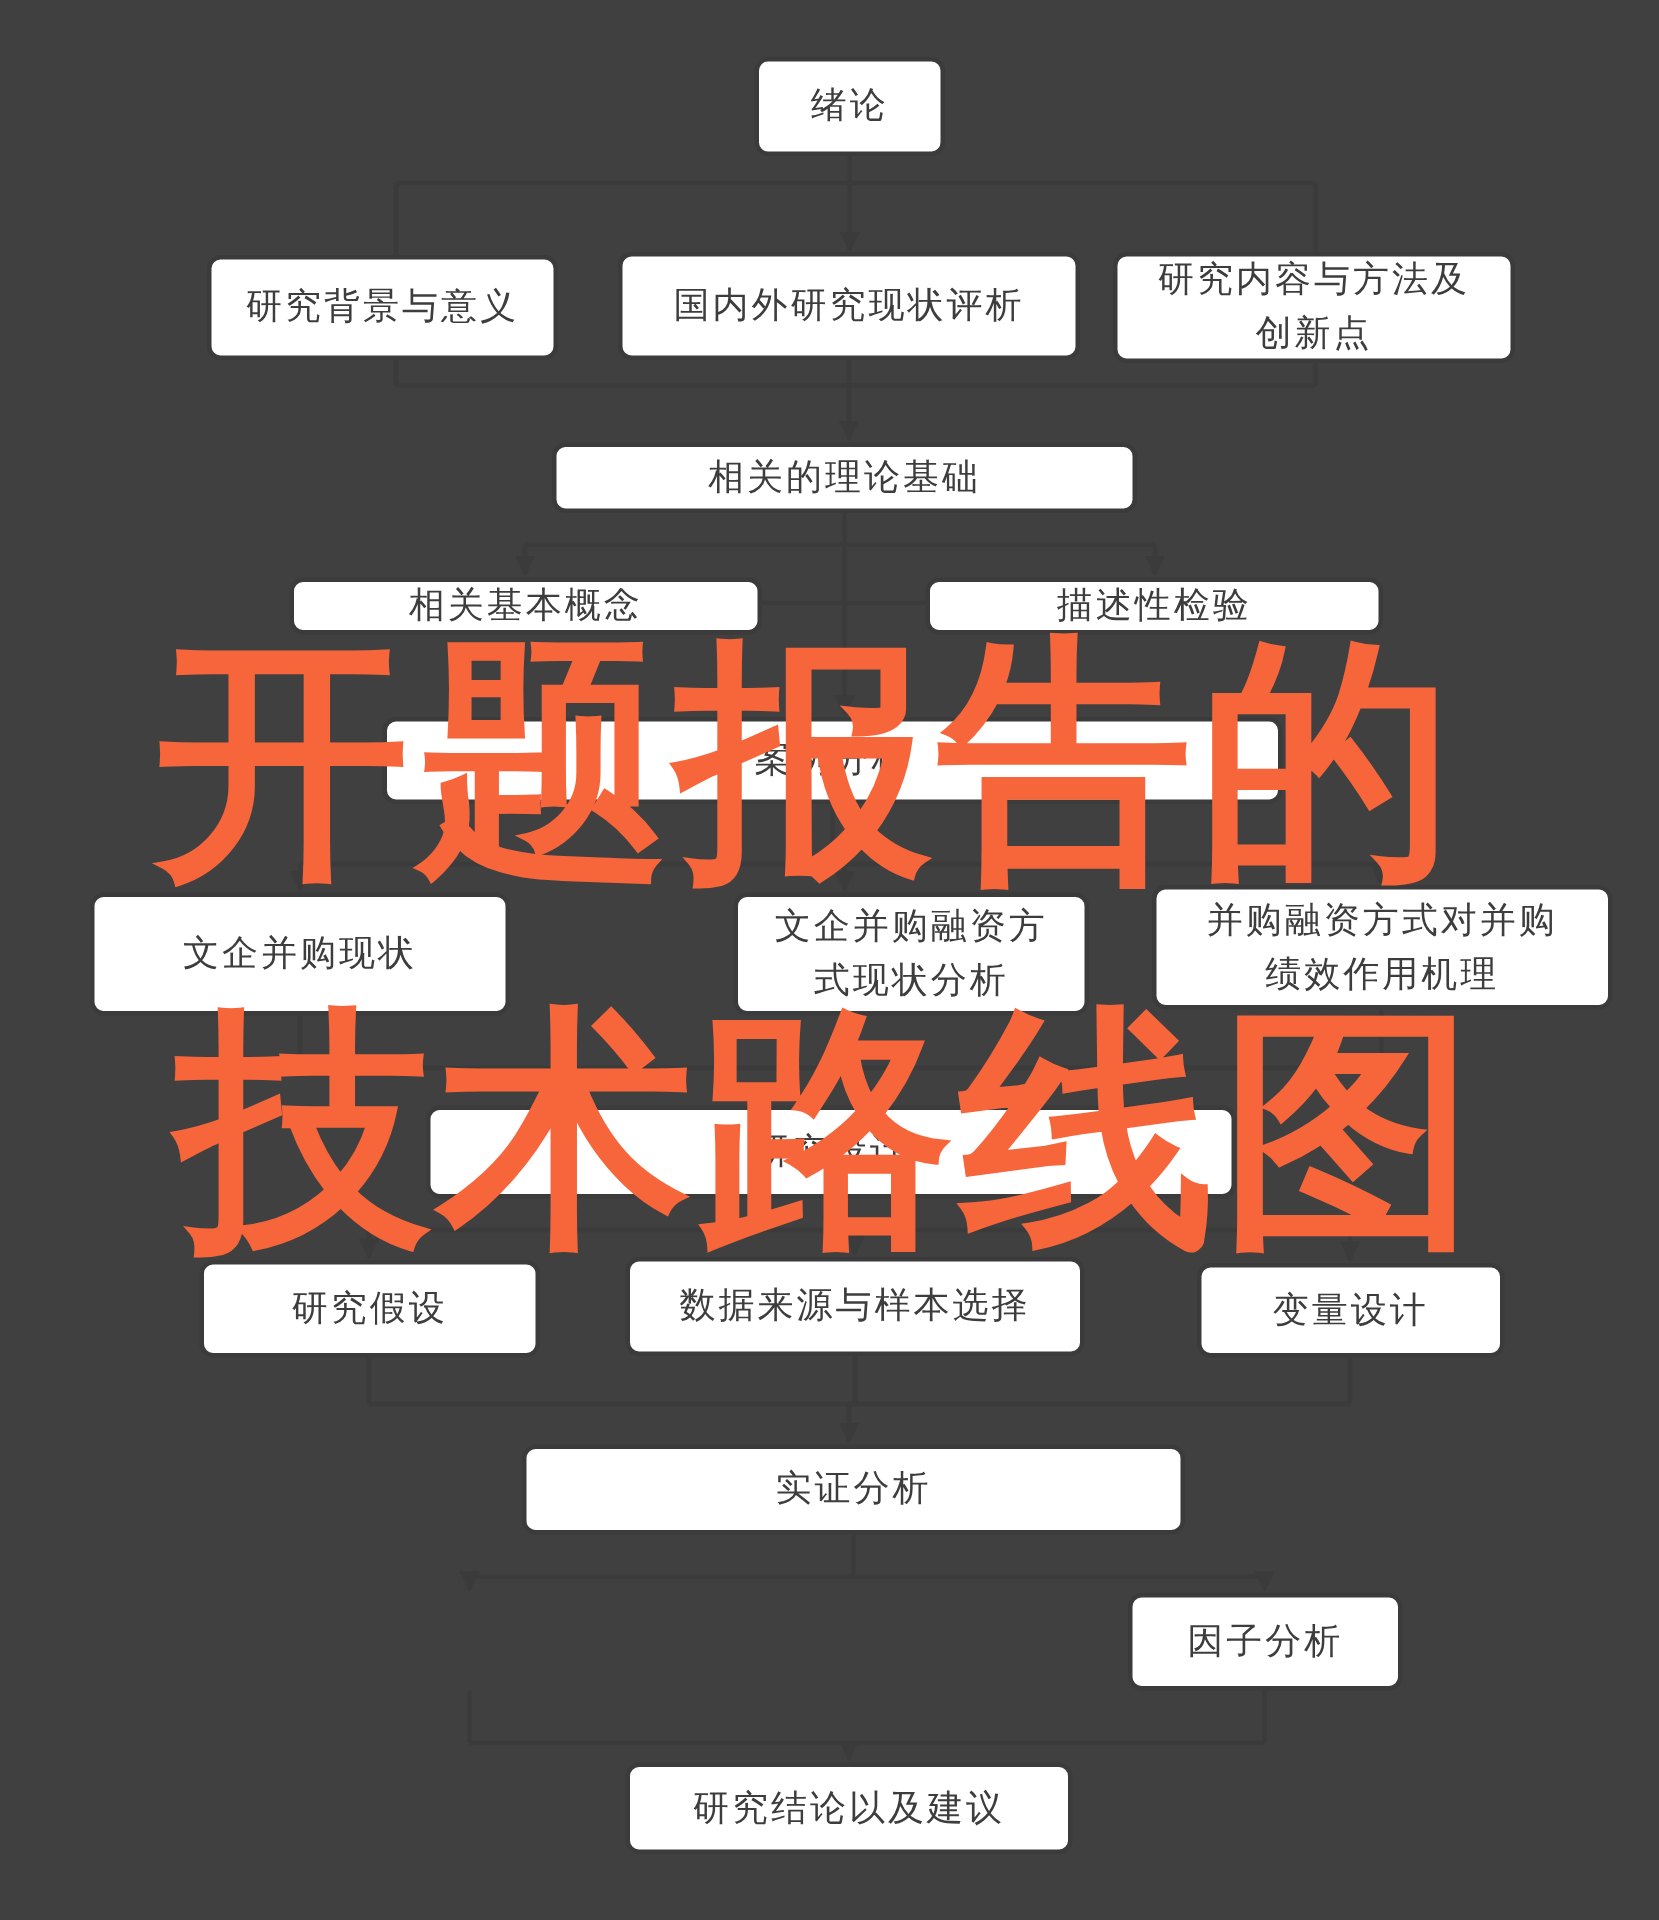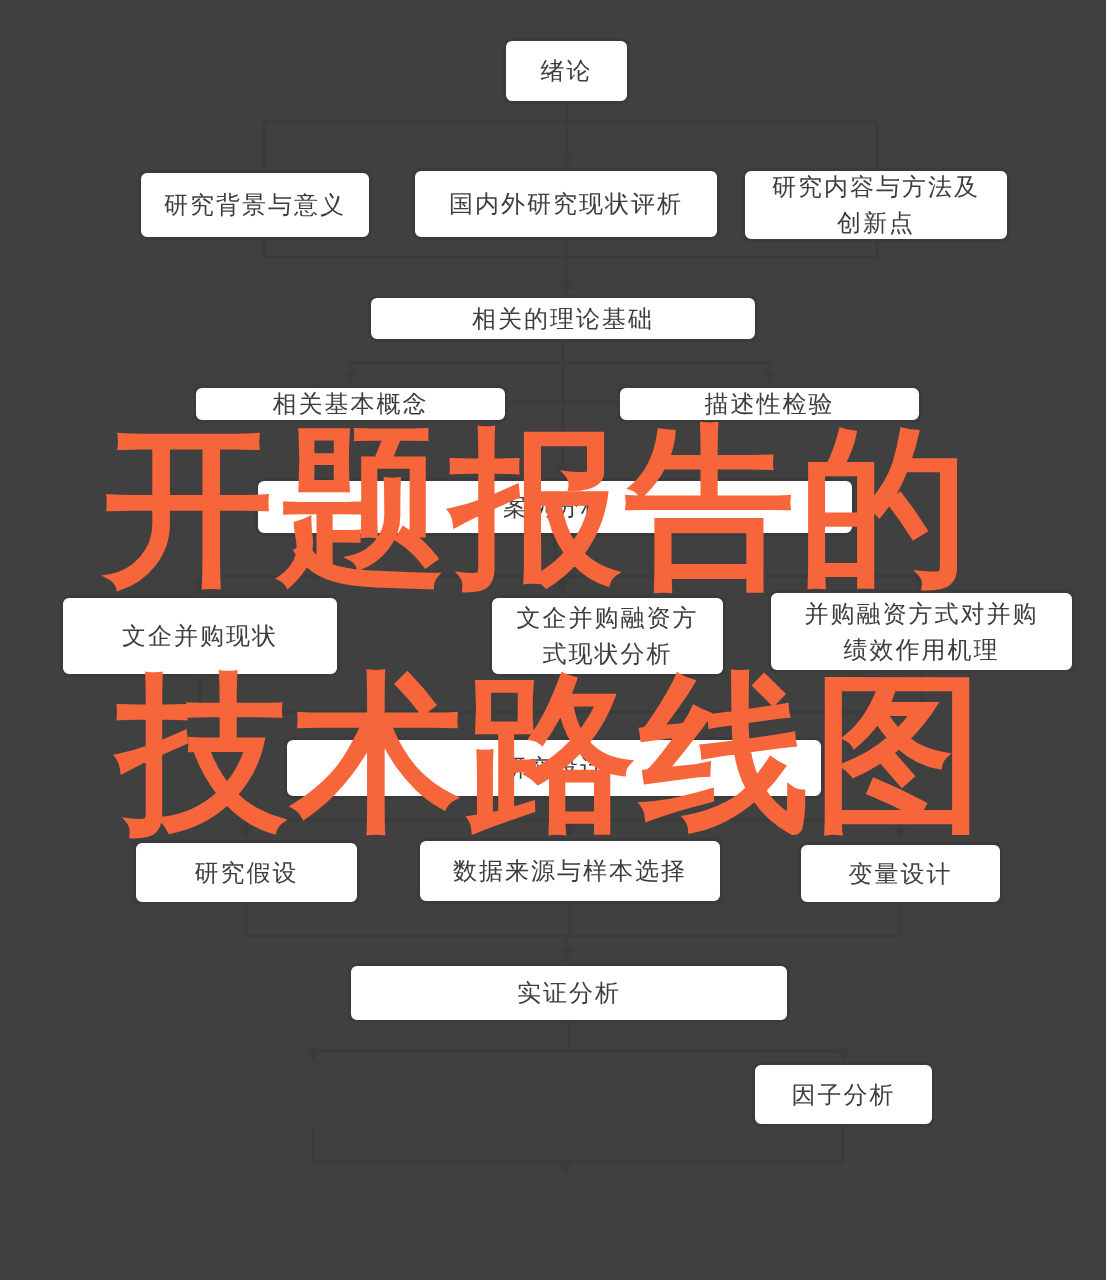--- a/index.html
+++ b/index.html
@@ -135,18 +135,19 @@
 
   <div class="node" style="left:417px;top:838px;width:306px;height:66px;">数据来源与样本选择</div>
 
   <div class="node" style="left:798px;top:842px;width:205px;height:63px;">变量设计</div>
 
   <div class="node" style="left:348px;top:963px;width:442px;height:60px;">实证分析</div>
 
 
   <div class="node" style="left:752px;top:1062px;width:183px;height:65px;">因子分析</div>
 
+  <div class="node" style="left:417px;top:1175px;width:298px;height:61px;">研究结论以及建议</div>
 
   <div class="watermark" style="left:103px;top:424px;">开题报告的</div>
 
   <div class="watermark" style="left:118px;top:670px;">技术路线图</div>
 
 </div>
 
 </body></html>

